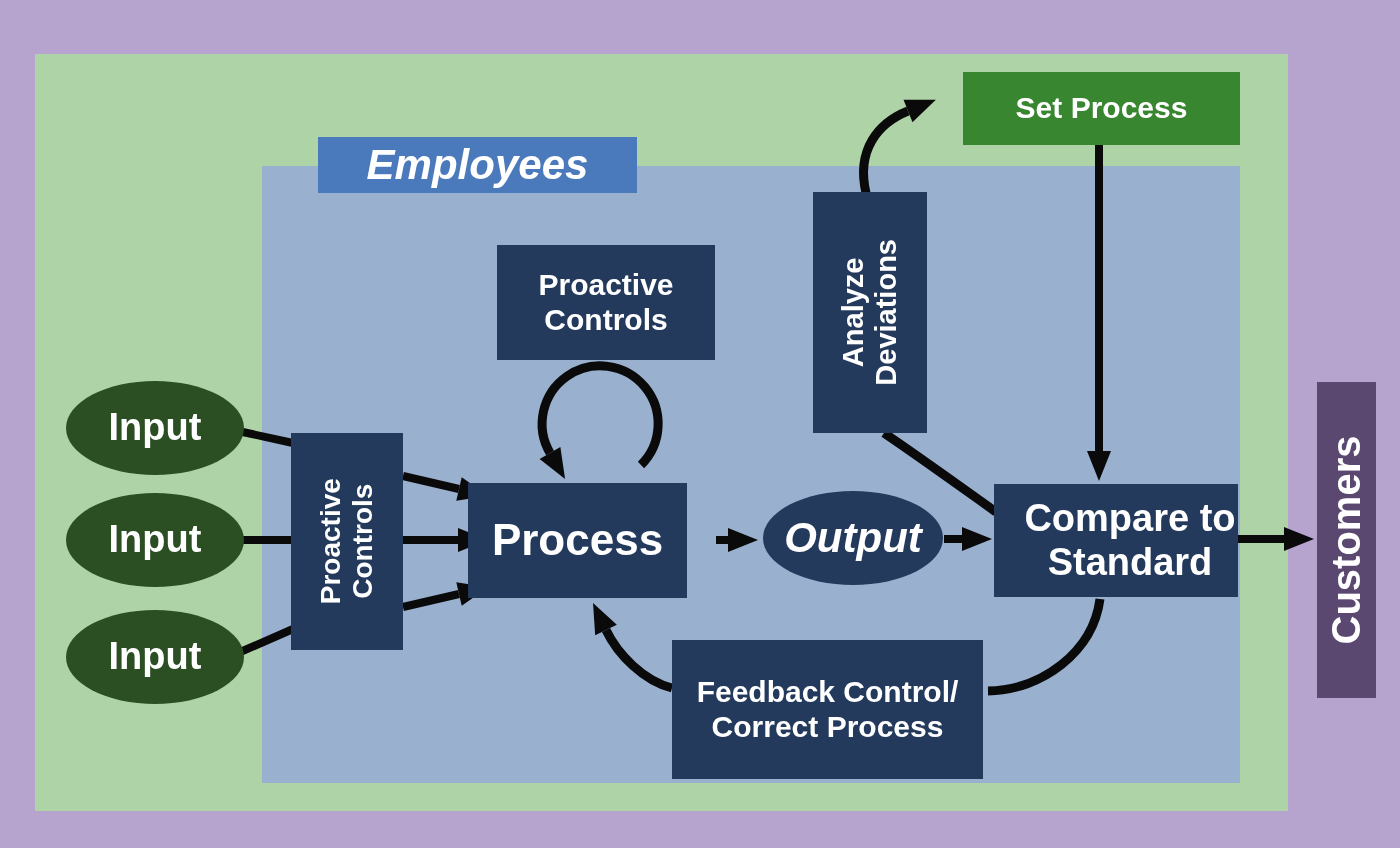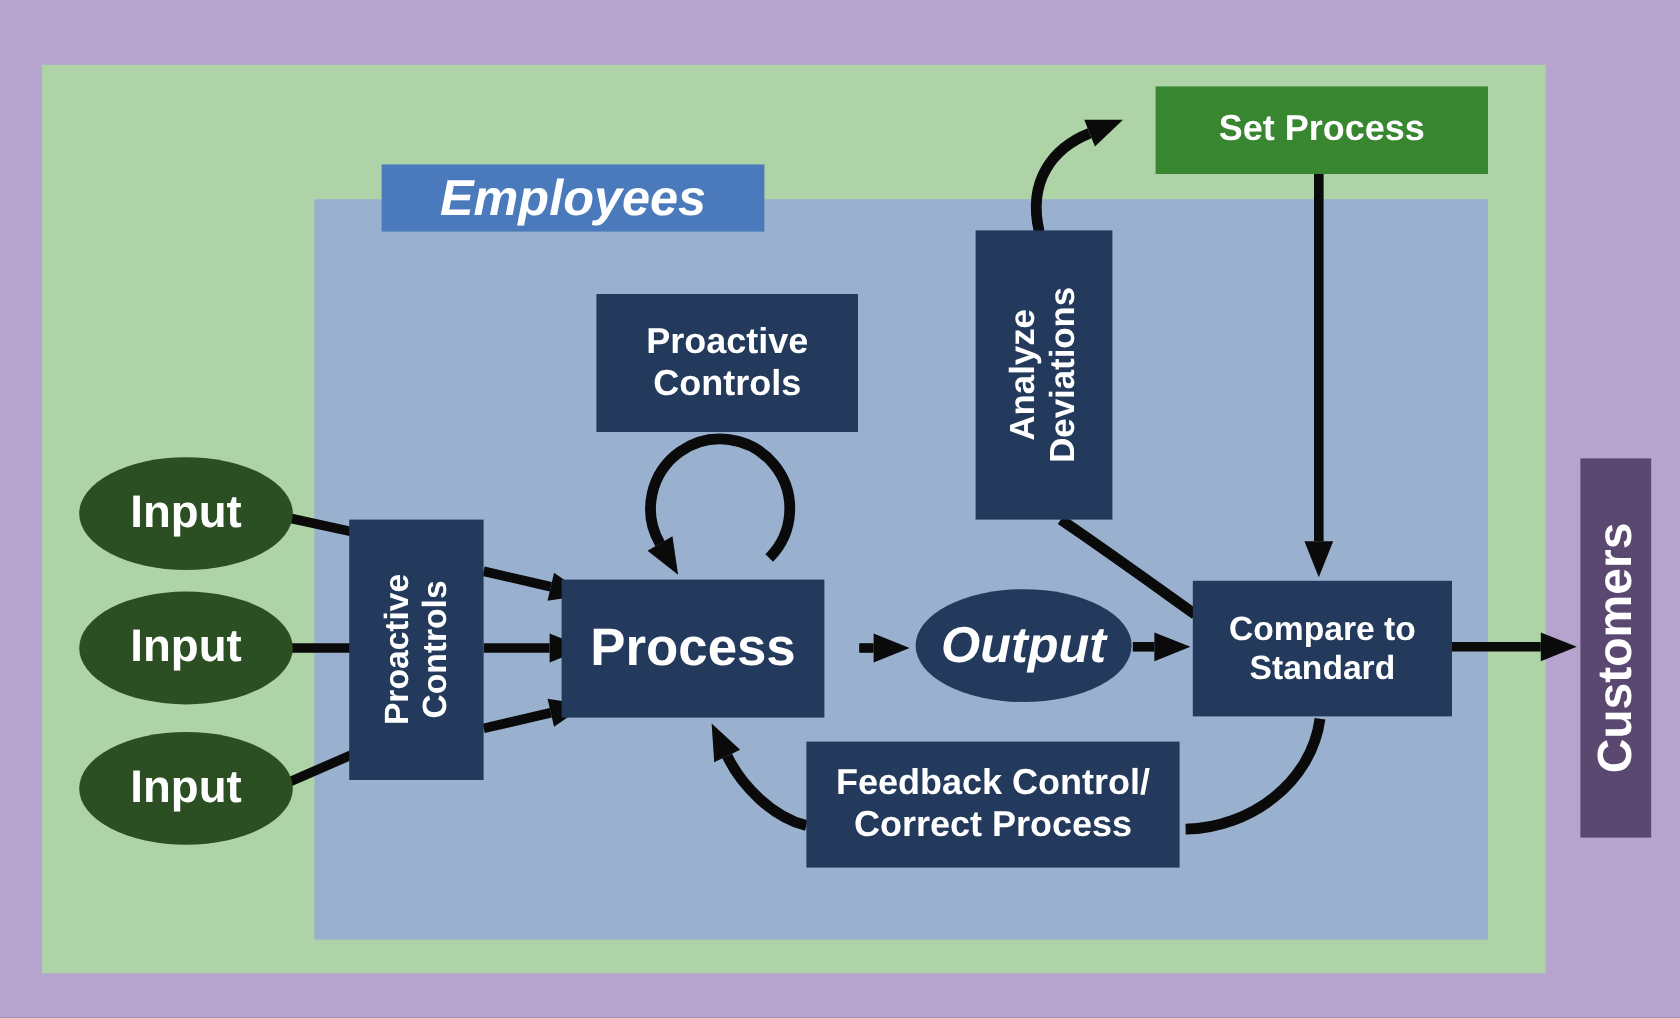--- a/index.html
+++ b/index.html
@@ -42,22 +42,22 @@
 
   
   .input1{left:66px;top:381px;width:178px;height:94px;font-size:38px;}
   .input2{left:66px;top:493px;width:178px;height:94px;font-size:38px;}
   .input3{left:66px;top:610px;width:178px;height:94px;font-size:38px;}
   .proactive{left:291px;top:433px;width:112px;height:217px;font-size:28px;}
   .concurrent{left:497px;top:245px;width:218px;height:115px;font-size:30px;}
   .process{left:468px;top:483px;width:219px;height:115px;font-size:44px;}
   .output{left:763px;top:491px;width:180px;height:94px;font-size:42px;font-style:italic;}
   .analyze{left:813px;top:192px;width:114px;height:241px;font-size:29px;}
-  .compare{left:994px;top:484px;width:216px;height:113px;font-size:28px;}
-  .feedback{left:672px;top:618px;width:311px;height:105px;font-size:30px;}
+  .compare{left:994px;top:484px;width:216px;height:113px;font-size:38px;padding-left:28px;}
+  .feedback{left:672px;top:640px;width:311px;height:139px;font-size:30px;}
 </style>
 </head>
 <body>
 
 <div class="stage">
 
   <div class="region green"></div>
   <div class="region blue"></div>
 
   <svg class="arrows" viewBox="0 0 1400 848">

